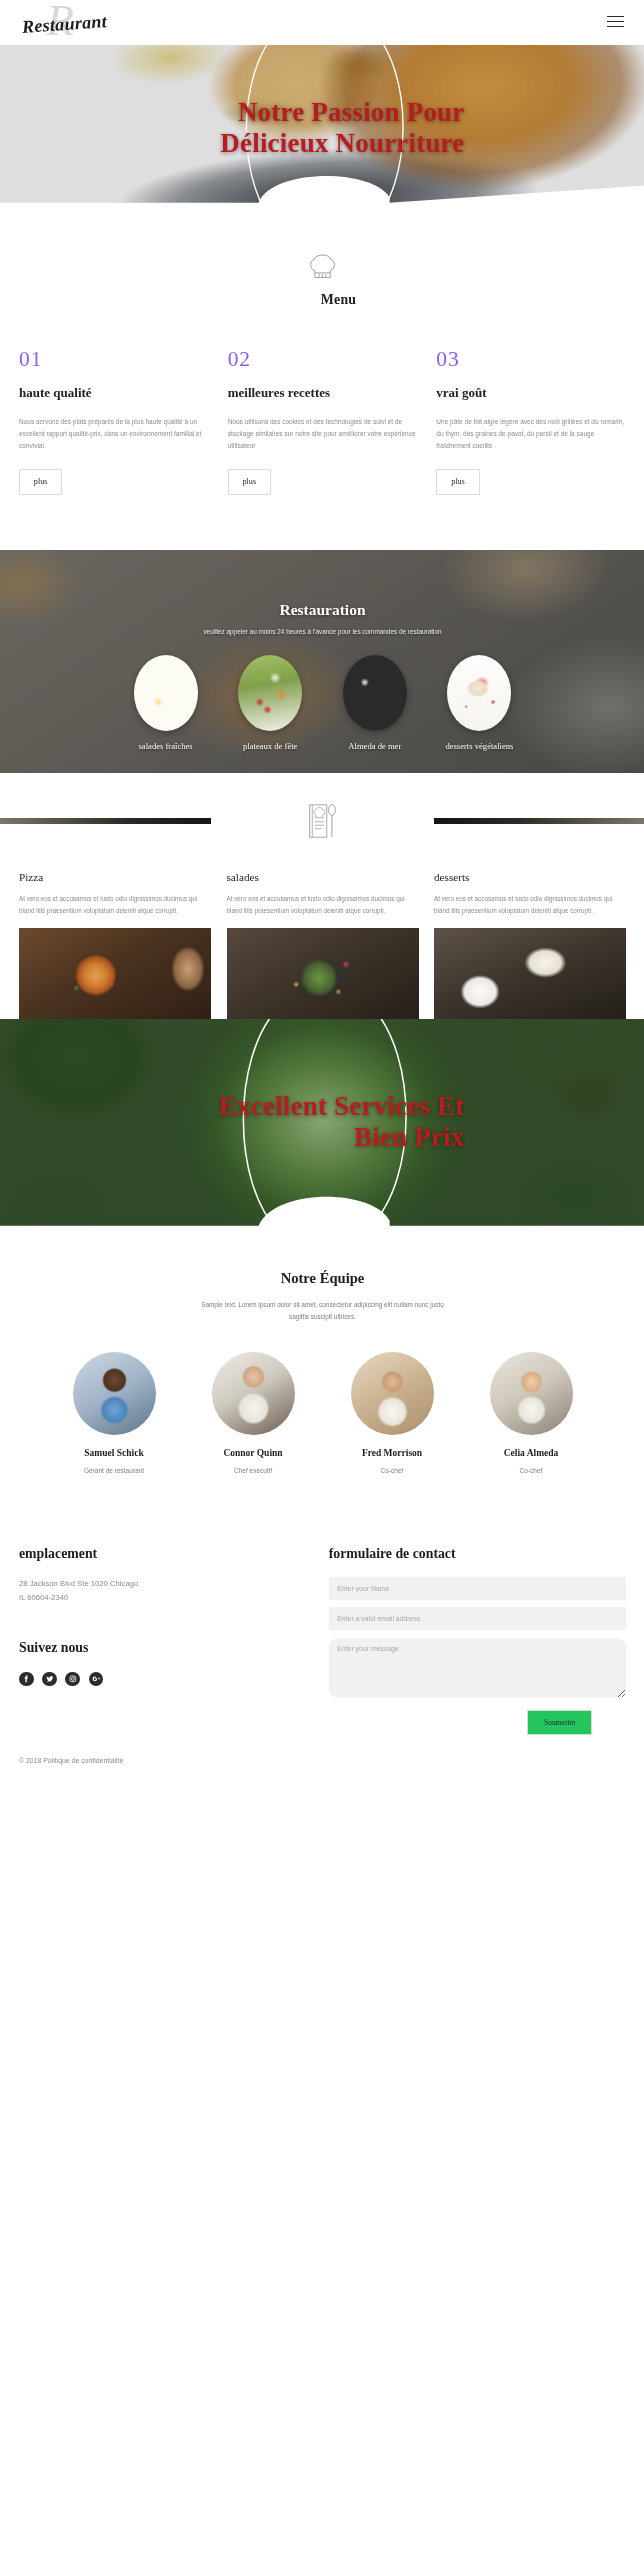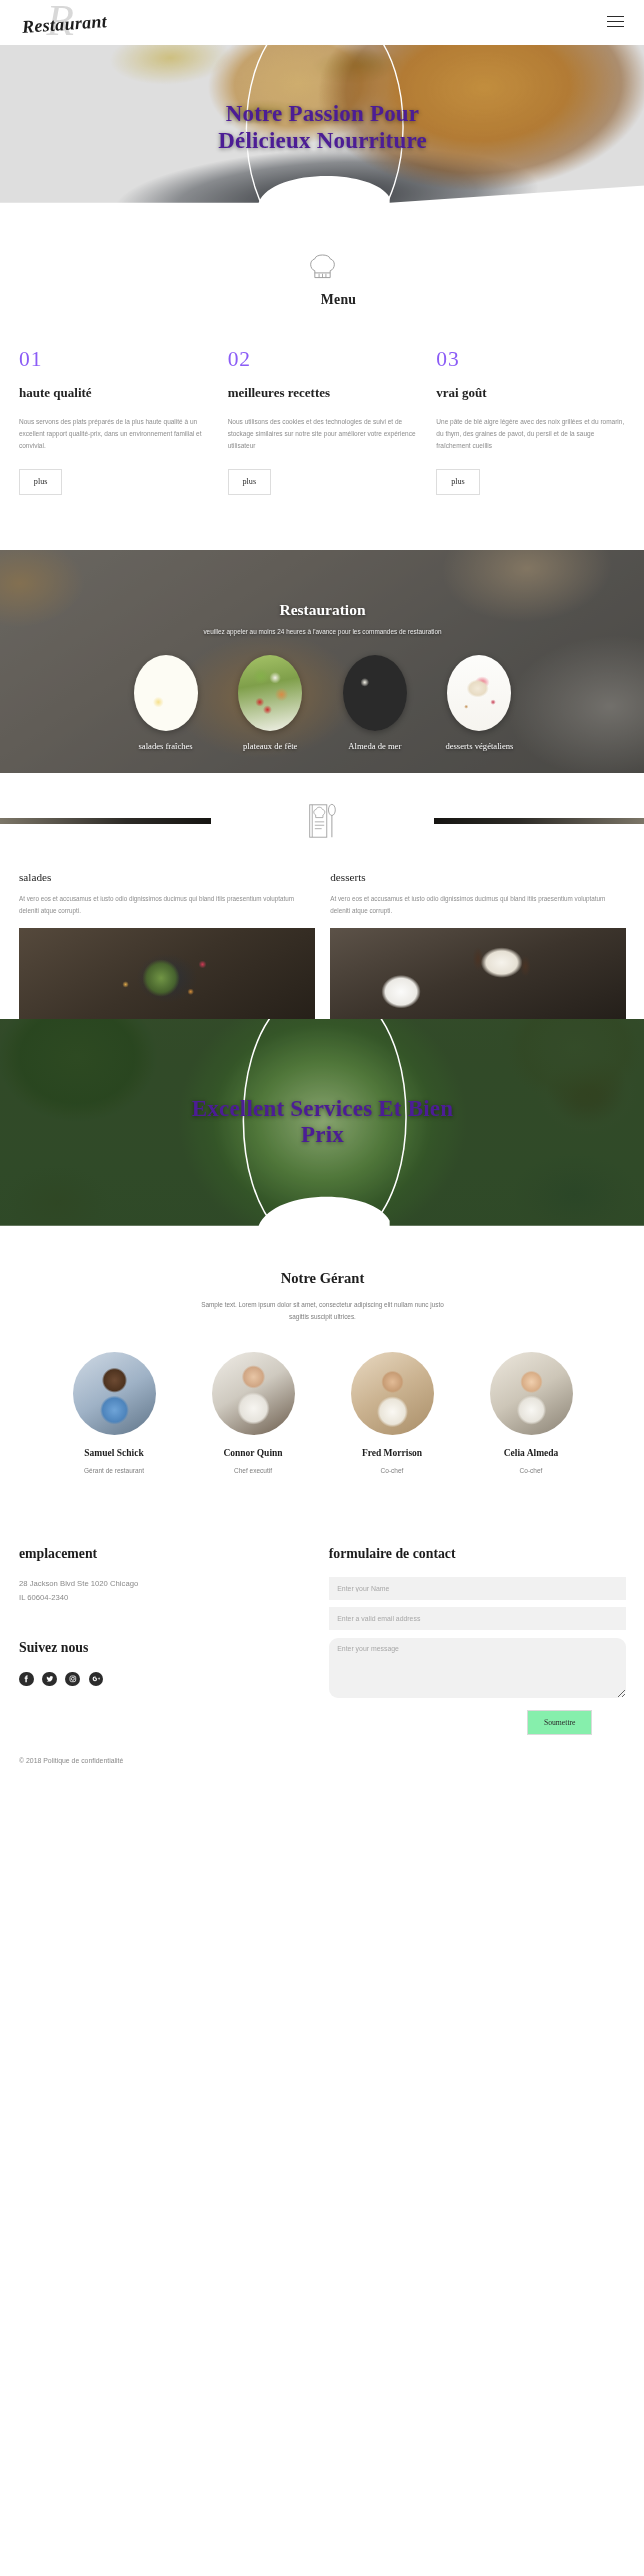--- a/index.html
+++ b/index.html
@@ -98,23 +98,23 @@
   }
   .hero-content{
     position:absolute; inset:0;
     display:flex; flex-direction:column;
     align-items:center; justify-content:center;
     z-index:3;
   }
   .hero-title{
     font-family:"Liberation Serif", serif;
     font-weight:700;
-    color:#4c1d95;
-    text-align:center;
-    font-size:23px;
+    color:#b91c1c;
+    text-align:right;
+    font-size:27px;
     line-height:1.16;
     letter-spacing:0.2px;
     text-shadow:0 0.9px 4.3px rgba(0,0,0,.45);
     max-width:284px;
   }
   .hero-1 .hero-title{ margin-top:6.9px; }
   .hero-2 .hero-title{ margin-top:-5.2px; }
   
   .arc{
     position:absolute;
@@ -448,21 +448,21 @@
     font-family:"Liberation Sans", sans-serif;
     font-size:6.9px;
     color:#777;
     margin-bottom:7.7px;
     display:block;
   }
   .field::placeholder{ color:#a8a8a8; }
   textarea.field{ height:60px; resize:vertical;border-radius:9px; }
   .submit-btn{
     border:0.9px solid #dadada;
-    background:#86efac;
+    background:#22c55e;
     padding:6.9px 15.5px;
     font-family:"Liberation Serif", serif;
     font-size:7.7px;
     color:#2c2c2c;
     cursor:pointer;
     margin-top:5.2px;
     float:right;
     margin-right:34px;
   }
   .copyright{
@@ -576,20 +576,25 @@
     <path d="M9,15 C6,13.5 6,9 9.5,8.5 C10.5,5 16,5 17,8.5 C20.5,9 20.5,13.5 17.5,15 L17.5,18 L9,18 Z" fill="none" stroke="#a3a3a3" stroke-width="1"></path>
     <line x1="8" y1="23" x2="19" y2="23" stroke="#a3a3a3" stroke-width="1"></line>
     <line x1="8" y1="27" x2="19" y2="27" stroke="#a3a3a3" stroke-width="1"></line>
     <line x1="8" y1="31" x2="16" y2="31" stroke="#a3a3a3" stroke-width="1"></line>
     <ellipse cx="28" cy="9" rx="4" ry="6.5" fill="none" stroke="#a3a3a3" stroke-width="1.1"></ellipse>
     <line x1="28" y1="15" x2="28" y2="41" stroke="#a3a3a3" stroke-width="1.2"></line>
   </svg>
 
   <div class="menu-cols">
     <div class="menu-col">
+      <h3>Pizza</h3>
+      <p>At vero eos et accusamus et iusto odio dignissimos ducimus qui bland itiis praesentium voluptatum deleniti atque corrupti.</p>
+      <div class="dish-img img-pizza"></div>
+    </div>
+    <div class="menu-col">
       <h3>salades</h3>
       <p>At vero eos et accusamus et iusto odio dignissimos ducimus qui bland itiis praesentium voluptatum deleniti atque corrupti.</p>
       <div class="dish-img img-salad-dish"></div>
     </div>
     <div class="menu-col">
       <h3>desserts</h3>
       <p>At vero eos et accusamus et iusto odio dignissimos ducimus qui bland itiis praesentium voluptatum deleniti atque corrupti.</p>
       <div class="dish-img img-dessert-dish"></div>
     </div>
   </div>
@@ -609,21 +614,21 @@
   <div class="hero-content">
     <h1 class="hero-title">Excellent Services Et Bien Prix</h1>
   </div>
 
   <svg class="hero-curve" viewBox="0 0 750 58" preserveAspectRatio="none">
     <path d="M0,58 L0,52 L300,52 C318,8 432,8 452,46 L452,52 L750,52 L750,58 Z" fill="#ffffff"></path>
   </svg>
 </section>
 
 <section class="team">
-  <h2>Notre Gérant</h2>
+  <h2>Notre Équipe</h2>
   <p class="team-sub">Sample text. Lorem ipsum dolor sit amet, consectetur adipiscing elit nullam nunc justo sagittis suscipit ultrices.</p>
   <div class="team-grid">
     <div class="member">
       <div class="avatar av2"></div>
       <div class="member-name">Samuel Schick</div>
       <div class="member-role">Gérant de restaurant</div>
     </div>
     <div class="member">
       <div class="avatar av1"></div>
       <div class="member-name">Connor Quinn</div>

